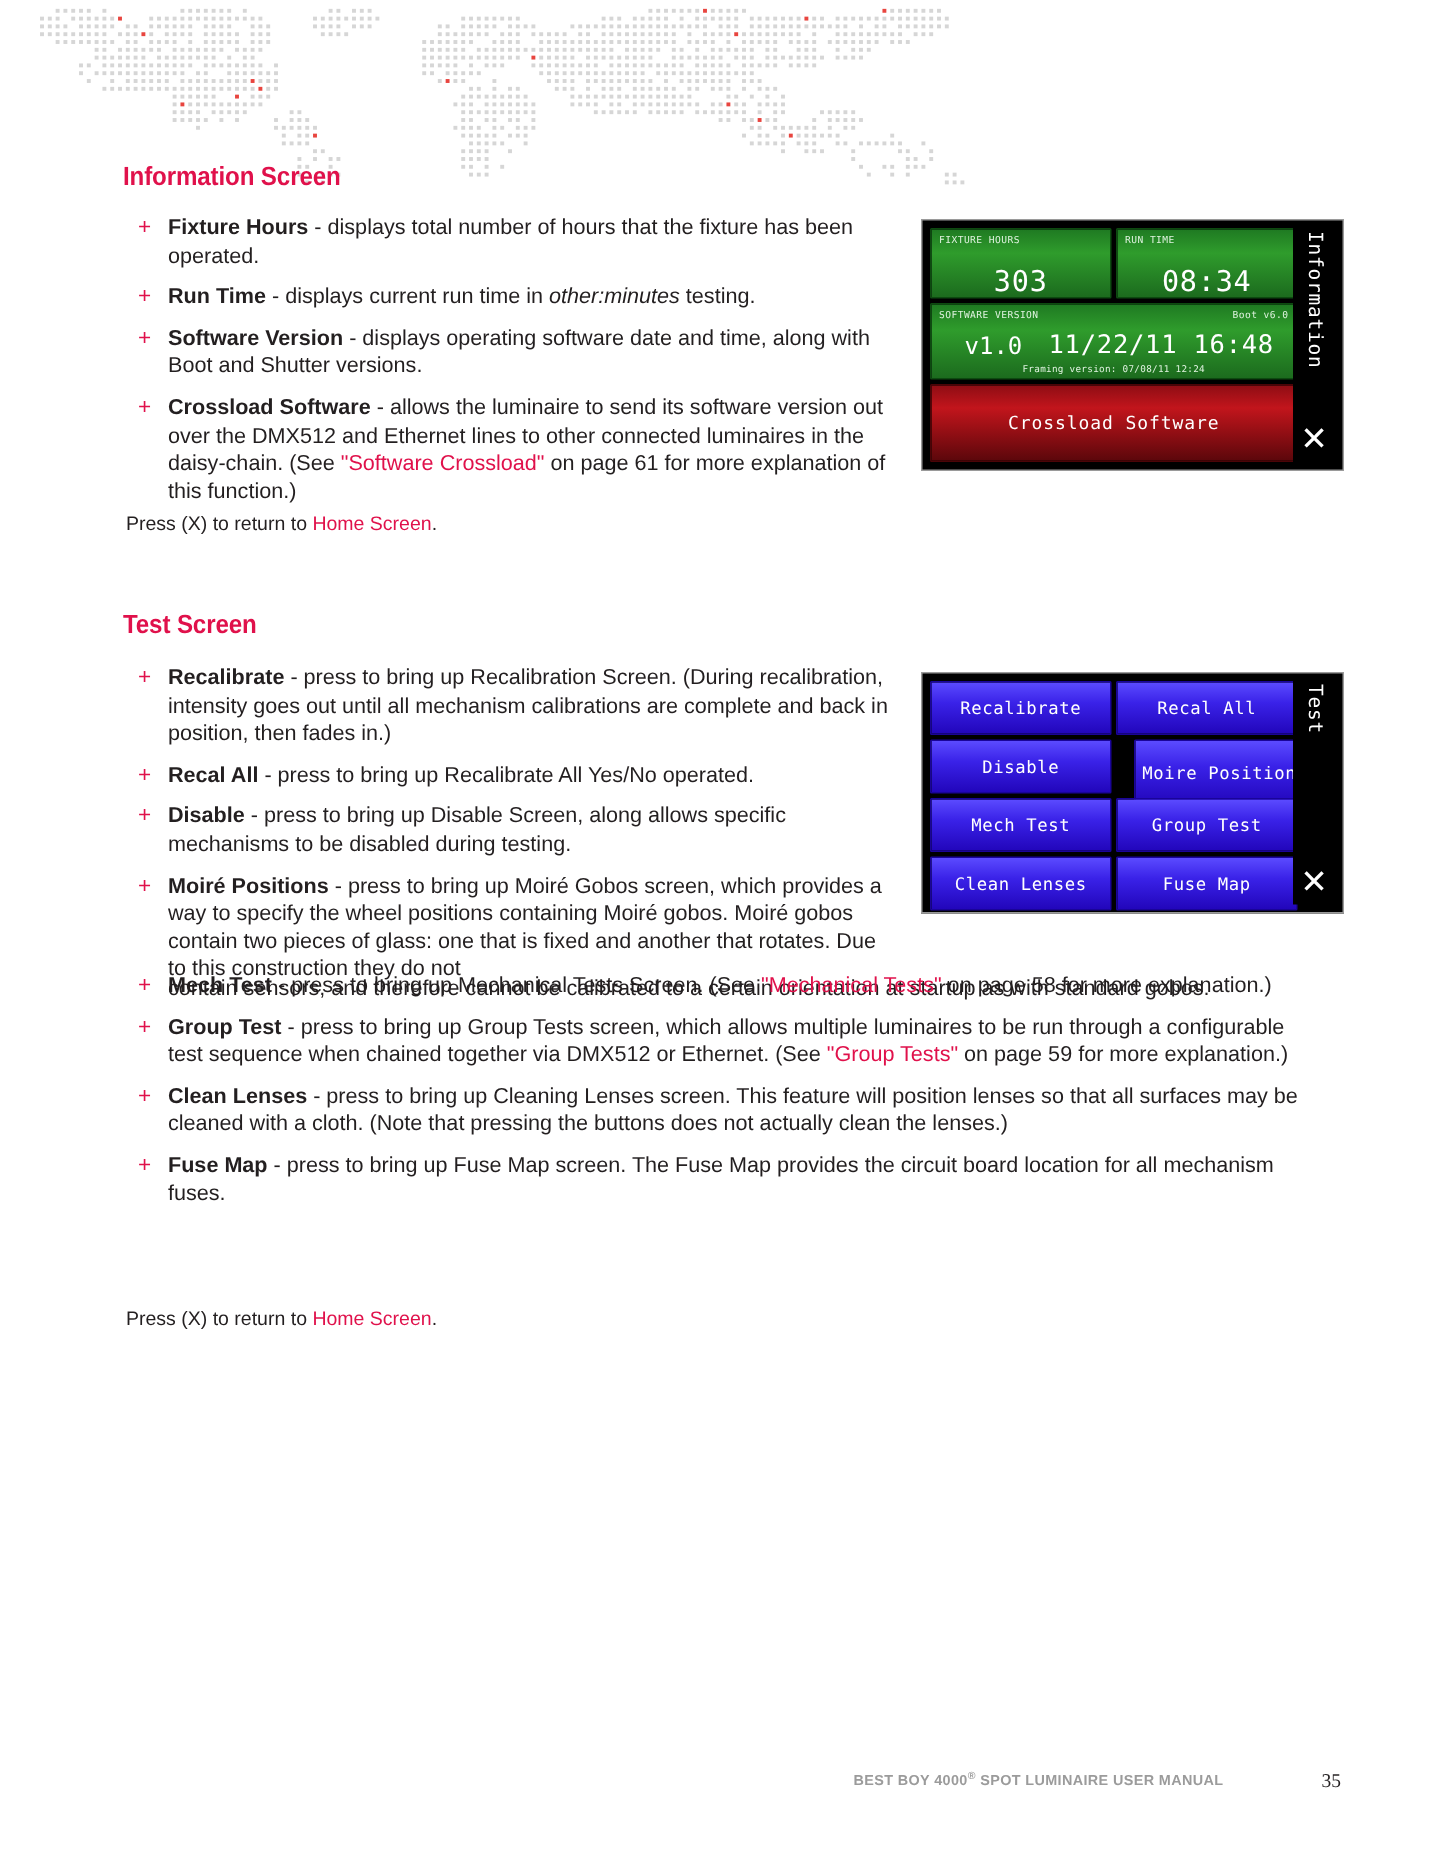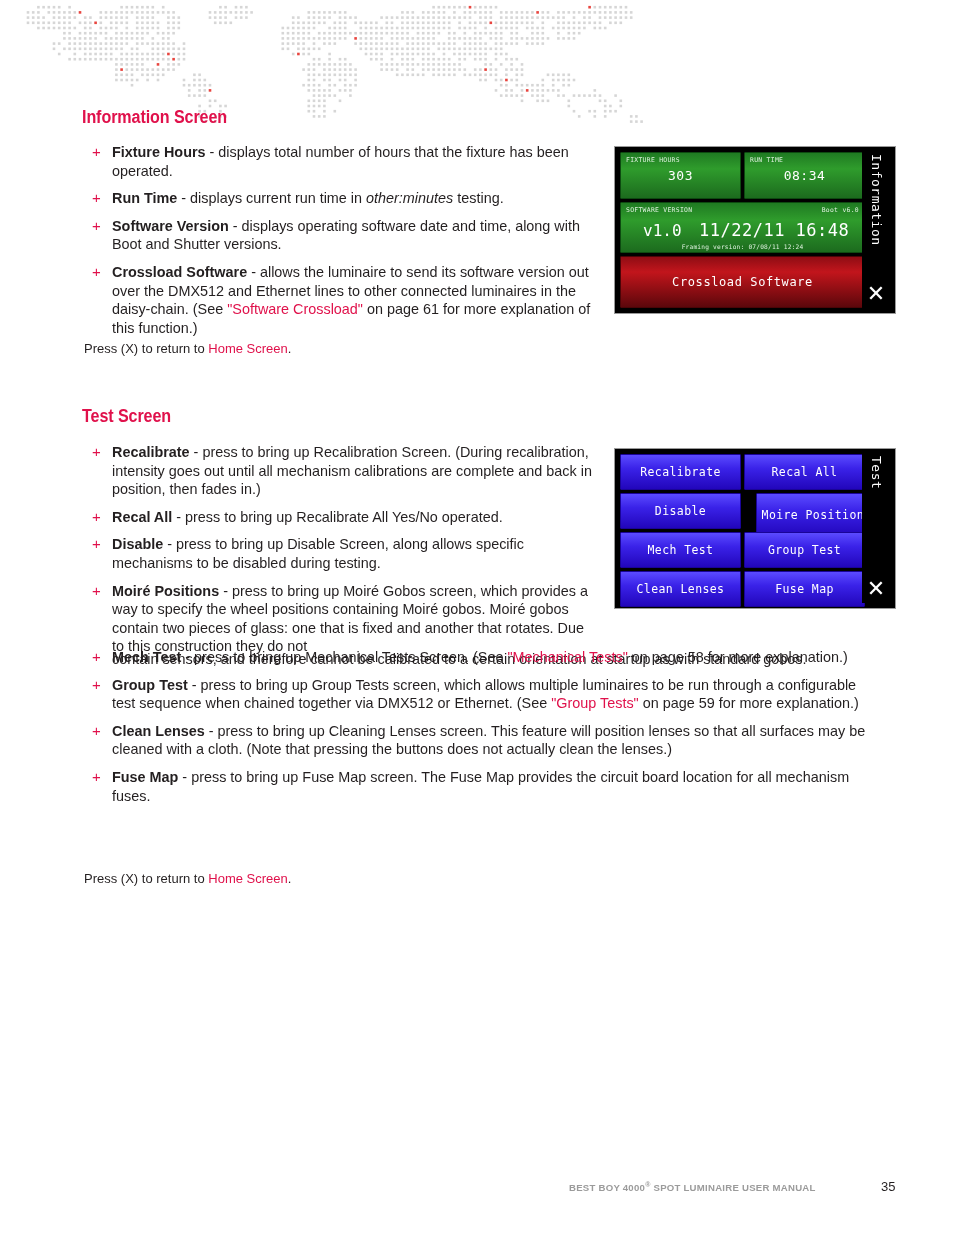--- a/index.html
+++ b/index.html
@@ -174,24 +174,24 @@
   }
   .ts-btn .caption-right {
     position: absolute;
     right: 5px; top: 3px;
     font-size: 6.4px;
     letter-spacing: 0.3px;
     color: #dff3df;
     font-family: "DejaVu Sans Mono", monospace;
   }
   .ts-btn .bigval {
-    font-size: 13px;
+    font-size: 19px;
     letter-spacing: 0.5px;
     position: relative;
-    top: 0;
+    top: 12px;
   }
   .ts-btn .subnote {
     position: absolute;
     left: 0; right: 0;
     bottom: 2px;
     font-size: 6.2px;
     text-align: center;
     color: #dff3df;
     letter-spacing: 0.2px;
   }
@@ -232,21 +232,21 @@
     letter-spacing: 0.25px;
     color: #9b9b9b;
     font-family: "Liberation Sans Narrow", "Liberation Sans", sans-serif;
   }
   #footer-text sup { font-size: 7px; }
   #footer-page {
     position: absolute;
     left: 881px; top: 0px;
     font-size: 13px;
     color: #231f20;
-    font-family: Liberation Sans, sans-serif;
+    font-family: Liberation Serif, serif;
   }
 </style>
 </head>
 <body>
 
 <svg id="worldmap" viewBox="0 0 700 125" preserveAspectRatio="none" aria-hidden="true">
     <rect x="37.10" y="5.90" width="2.6" height="2.6" fill="#d6d6d6"></rect>
     <rect x="42.30" y="5.90" width="2.6" height="2.6" fill="#d6d6d6"></rect>
     <rect x="47.50" y="5.90" width="2.6" height="2.6" fill="#d6d6d6"></rect>
     <rect x="52.70" y="5.90" width="2.6" height="2.6" fill="#d6d6d6"></rect>

